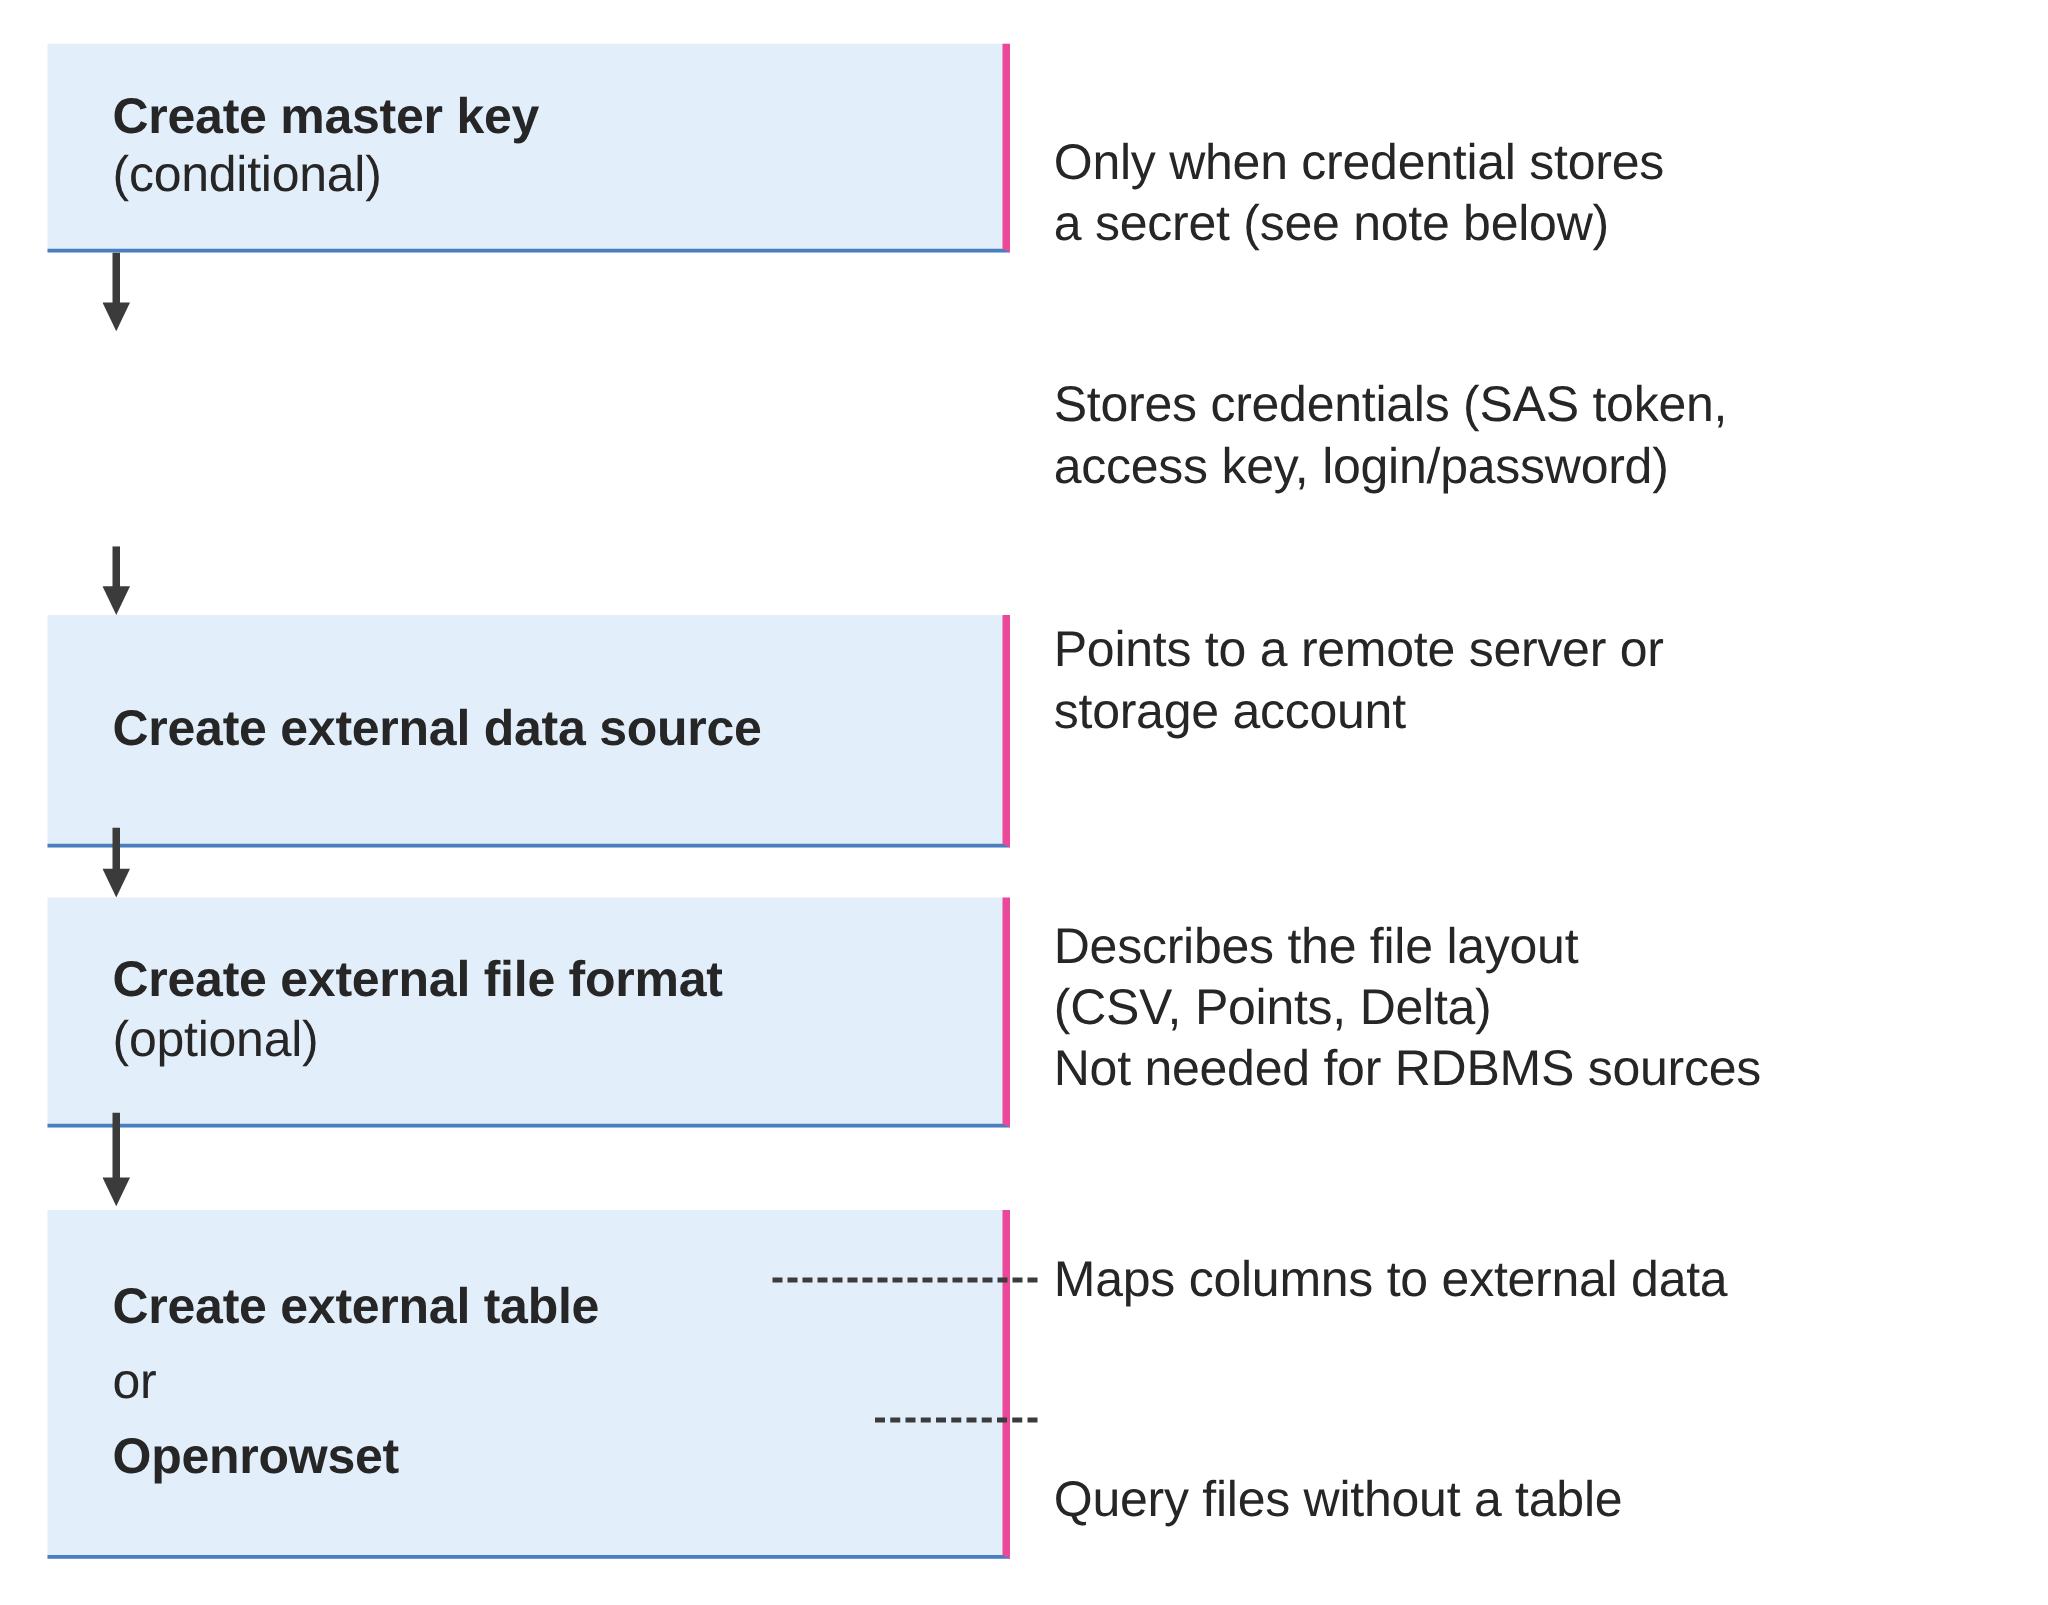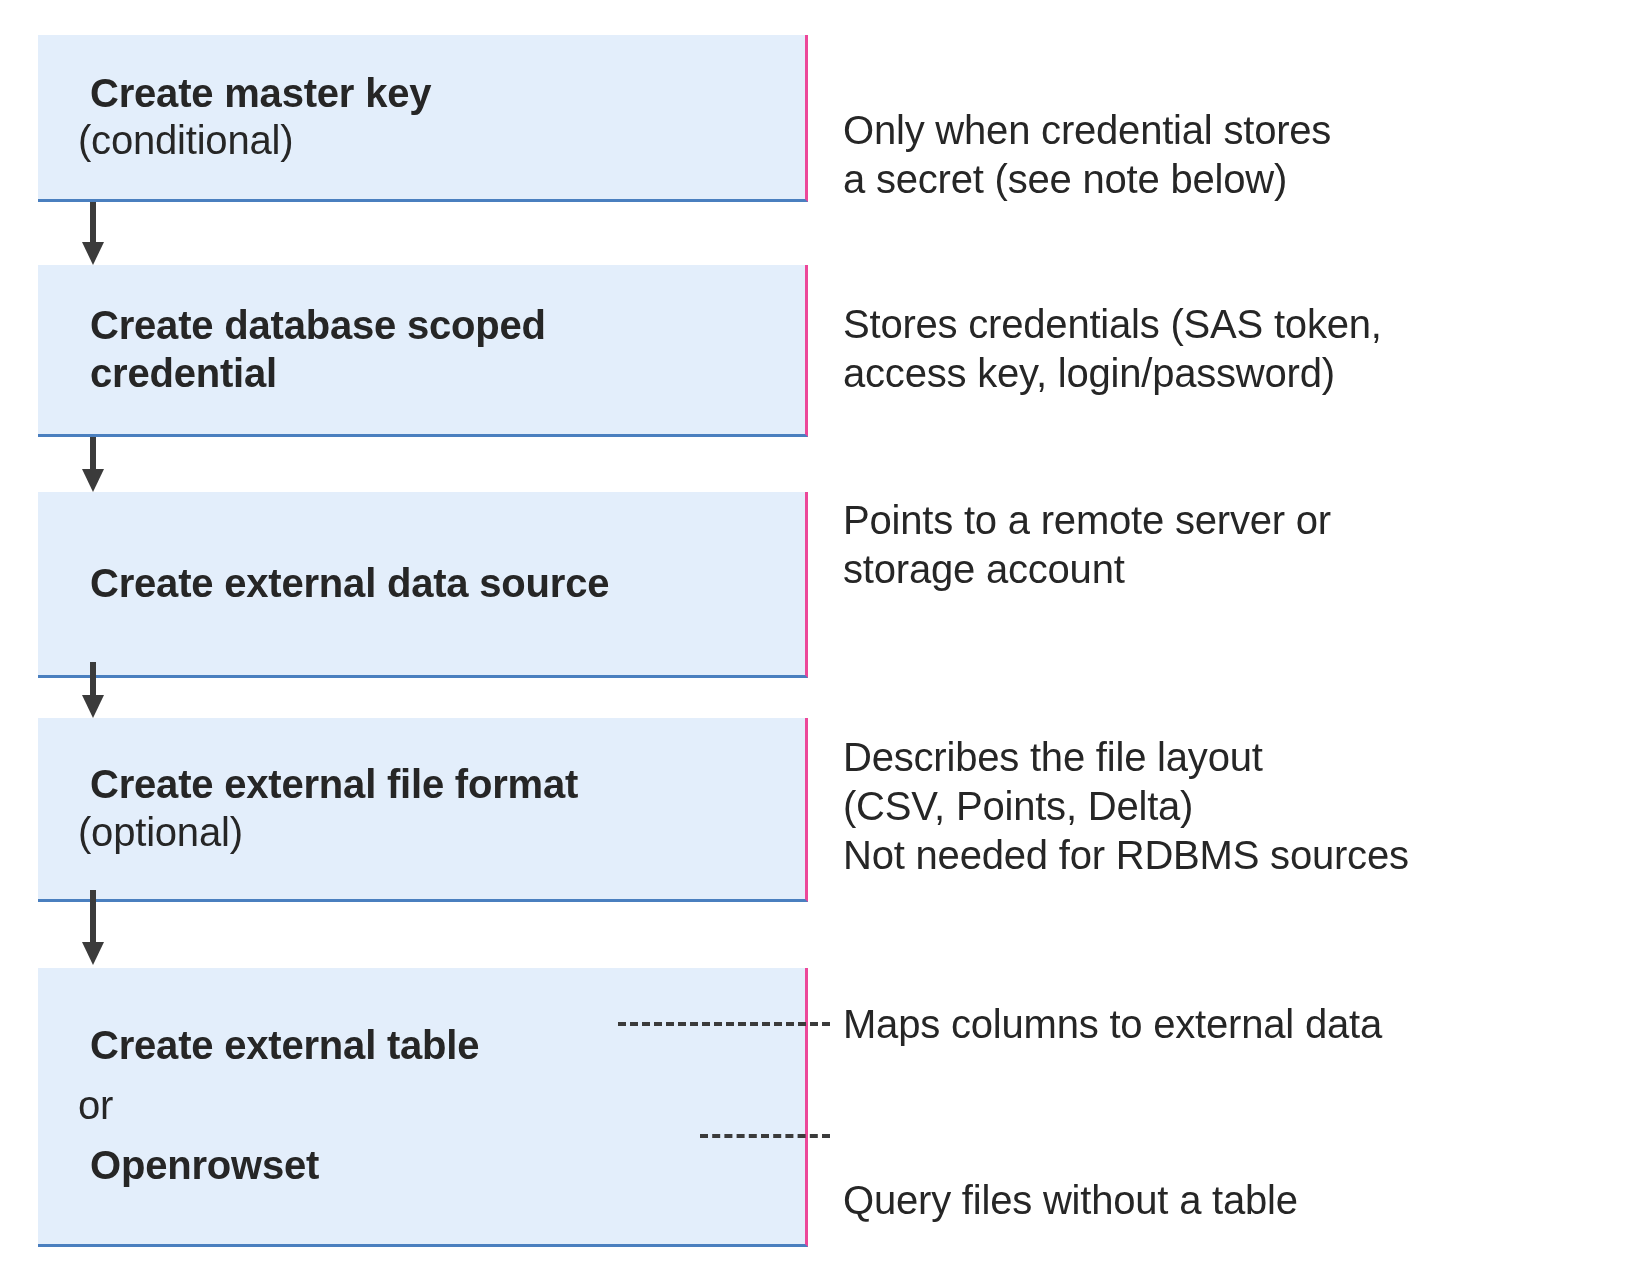--- a/index.html
+++ b/index.html
@@ -21,39 +21,39 @@
     width: 1638px;
     height: 1284px;
   }
 
   
   .step-box {
     position: absolute;
     left: 38px;
     width: 770px;
     background: #e3eefb;
-    border-right: 3px solid #ec4899;
+    border-right: 6px solid #ec4899;
     border-bottom: 3px solid #4a7fbf;
     box-sizing: border-box;
     display: flex;
     flex-direction: column;
     justify-content: center;
   }
   .step-title {
     font-weight: bold;
     font-size: 40px;
     line-height: 1.18;
     padding-left: 52px;
     letter-spacing: -0.2px;
   }
   .step-sub {
     font-weight: normal;
     font-size: 40px;
     line-height: 1.18;
-    padding-left: 40px;
+    padding-left: 52px;
     letter-spacing: -0.2px;
   }
 
   #box1 { top: 35px;  height: 167px; }
   #box2 { top: 265px; height: 172px; }
   #box3 { top: 492px; height: 186px; }
   #box4 { top: 718px; height: 184px; }
   #box5 { top: 968px; height: 279px; }
 
   
@@ -122,24 +122,20 @@
   </div>
   <div class="arrow" id="arrow1">
     <svg width="22" height="63" viewBox="0 0 22 63">
       <line x1="11" y1="0" x2="11" y2="46" stroke="#3b3b3b" stroke-width="6"></line>
       <polygon points="0,40 22,40 11,63" fill="#3b3b3b"></polygon>
     </svg>
   </div>
   <div class="note" id="note1">Only when credential stores
 a secret (see note below)</div>
 
-  <div class="step-box" id="box2">
-    <div class="step-title">Create database scoped</div>
-    <div class="step-title">credential</div>
-  </div>
   <div class="arrow" id="arrow2">
     <svg width="22" height="55" viewBox="0 0 22 55">
       <line x1="11" y1="0" x2="11" y2="38" stroke="#3b3b3b" stroke-width="6"></line>
       <polygon points="0,32 22,32 11,55" fill="#3b3b3b"></polygon>
     </svg>
   </div>
   <div class="note" id="note2">Stores credentials (SAS token,
 access key, login/password)</div>
 
   <div class="step-box" id="box3">

